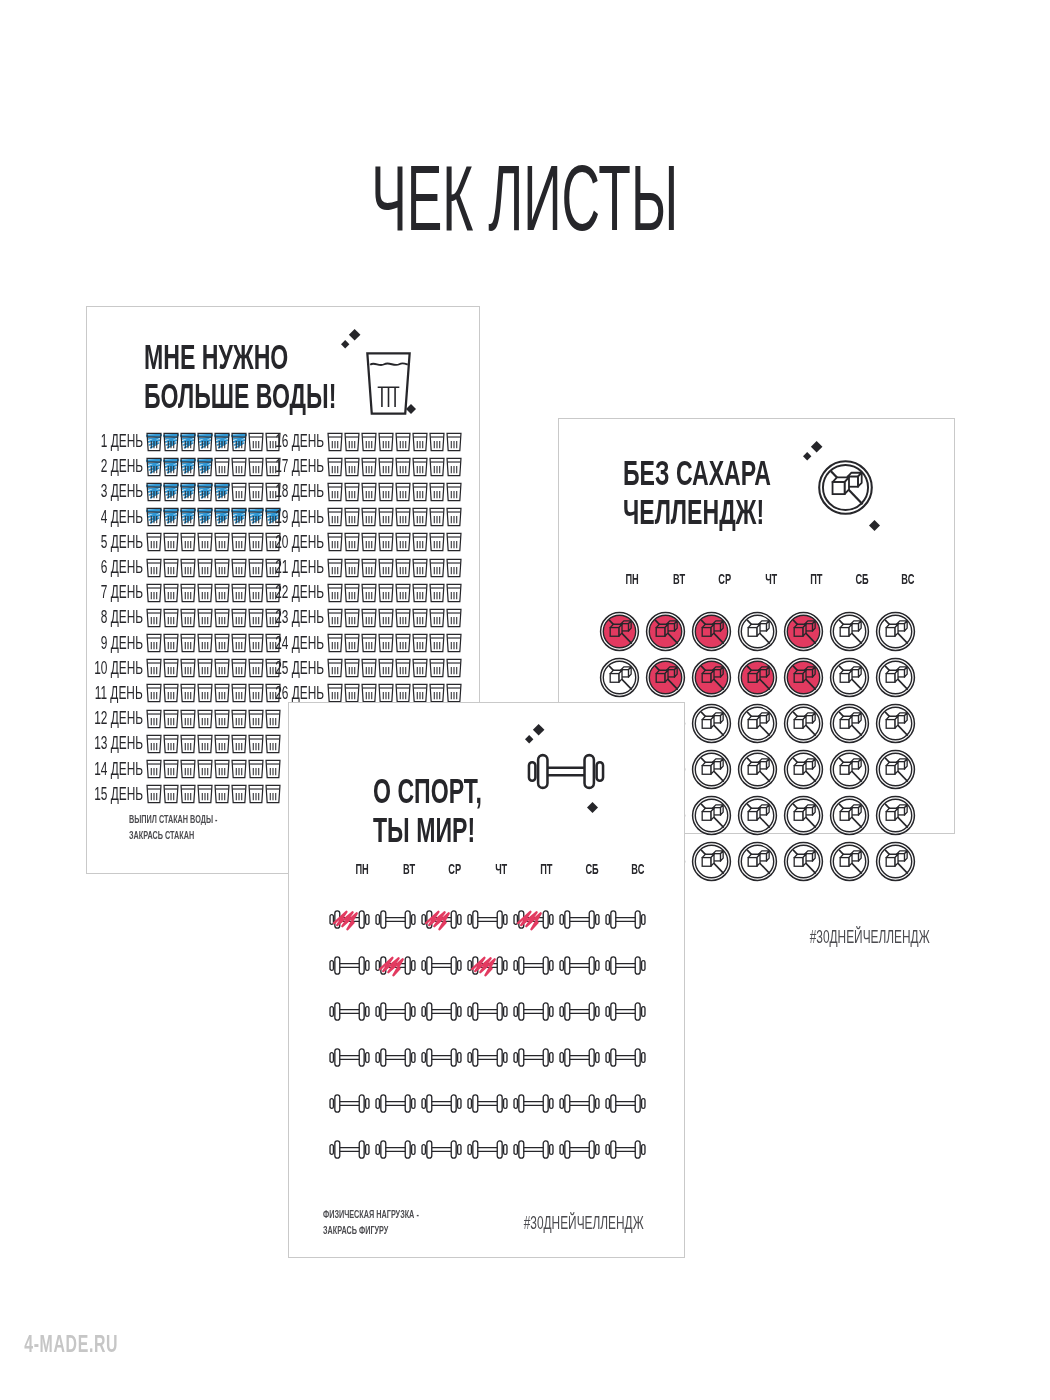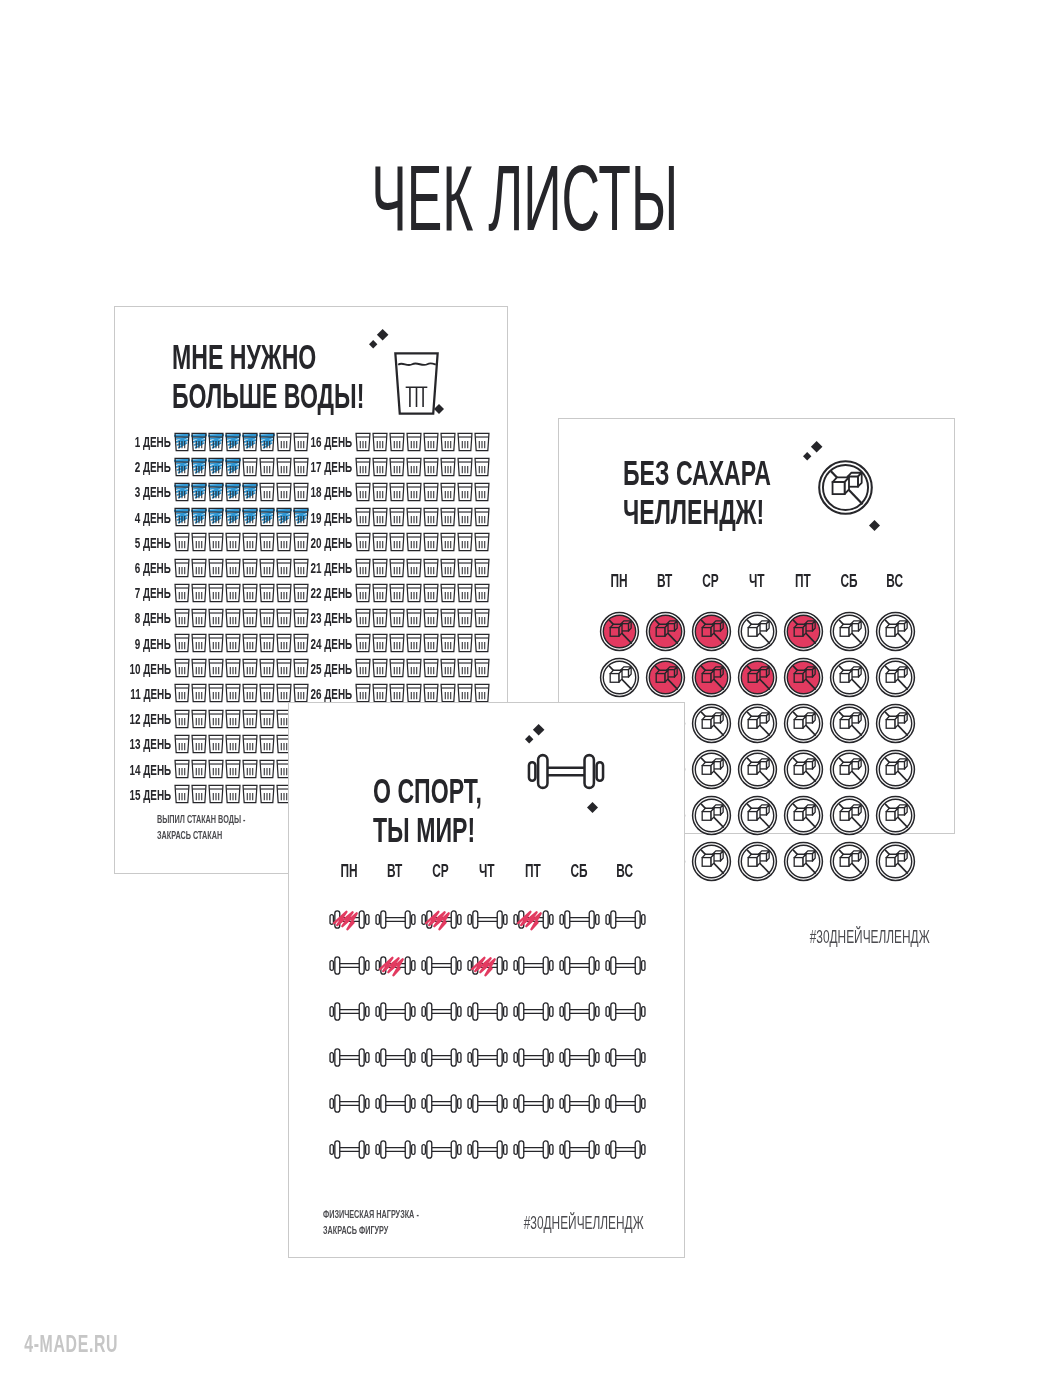--- a/index.html
+++ b/index.html
@@ -14,47 +14,47 @@
   }
   .cx{display:inline-block;transform:scaleX(0.66);transform-origin:0 50%;white-space:nowrap;}
   .cx-c{transform-origin:50% 50%;}
   .cx-r{transform-origin:100% 50%;}
   .cx-big{transform:scaleX(0.58);}
 
   #page-title{position:absolute;top:146px;left:0;width:100%;text-align:center;
     font-size:92px;font-weight:normal;color:var(--ink);}
 
   .card{position:absolute;background:#fff;border:1px solid var(--border);}
-  #water-card{left:86px;top:306px;width:394px;height:568px;z-index:1;margin-left:28px;}
+  #water-card{left:86px;top:306px;width:394px;height:568px;z-index:1;}
   #sugar-card{left:558px;top:418px;width:397px;height:416px;z-index:1;}
   #sport-card{left:288px;top:702px;width:397px;height:556px;z-index:2;}
 
   .card-title{position:absolute;font-weight:bold;font-size:35px;line-height:39px;color:var(--ink);}
   #water-card .card-title{left:57px;top:30px;}
   #sugar-card .card-title{left:64px;top:34px;}
   #sport-card .card-title{left:84px;top:28px;margin-top:40px;}
 
   .hdr-ic{position:absolute;}
   .sparkles{position:absolute;fill:var(--ink);}
 
   
   #water-col-left{position:absolute;left:8px;top:122px;}
   #water-col-right{position:absolute;left:182px;top:122px;}
   .wrow{display:flex;align-items:center;height:25.2px;}
   .wlabel{width:48px;margin-right:3px;display:flex;justify-content:flex-end;
-    font-size:15px;font-weight:bold;color:var(--ink);flex:none;}
+    font-size:18px;font-weight:normal;color:var(--ink);flex:none;}
   #water-col-right .wlabel{width:55px;}
   .glass-sm{width:16px;height:20px;margin-right:1px;flex:none;overflow:visible;}
 
   .footer-note{position:absolute;font-size:11px;line-height:16px;font-weight:bold;color:var(--muted);}
   .hashtag{position:absolute;display:flex;justify-content:flex-end;
     font-size:18px;font-weight:normal;color:var(--muted);}
 
   .week{position:absolute;display:grid;grid-template-columns:repeat(7,46px);}
-  .wk{text-align:center;font-size:18px;font-weight:bold;color:var(--ink);}
+  .wk{text-align:right;font-size:14px;font-weight:bold;color:var(--ink);}
   .grid7{position:absolute;display:grid;grid-template-columns:repeat(7,46px);grid-auto-rows:46px;}
   .cell{width:46px;height:46px;display:flex;align-items:center;justify-content:center;}
   .ns-ic{width:41px;height:41px;overflow:visible;}
   .db-ic{width:41px;height:23px;overflow:visible;}
 
   #watermark{position:absolute;top:1330px;left:0;width:100%;text-align:left;
     font-size:24px;font-weight:bold;letter-spacing:1px;color:var(--watermark);}
 </style>
 </head>
 <body>

